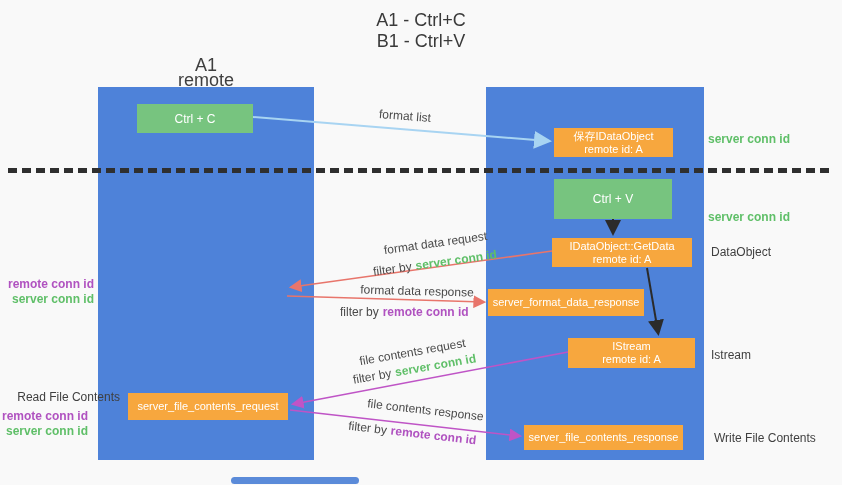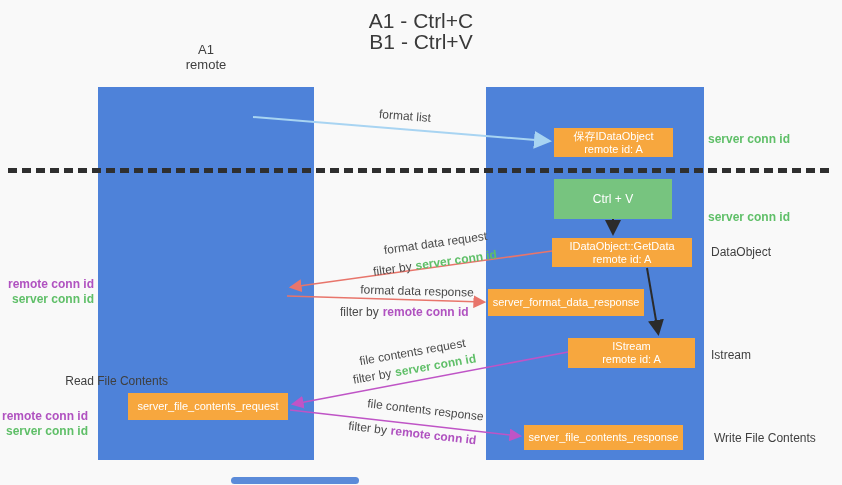--- a/index.html
+++ b/index.html
@@ -6,26 +6,26 @@
   body{
     width:842px;height:485px;
     background:#f9f9f9;
     font-family:"Liberation Sans", sans-serif;
     overflow:hidden;
   }
   .canvas{position:relative;width:842px;height:485px;}
 
   .title{
     position:absolute;left:0;top:10px;width:842px;
-    text-align:center;color:#3a3a3a;font-size:21px;line-height:21px;
+    text-align:center;color:#3a3a3a;font-size:18px;line-height:21px;
   }
 
   .col-header{
-    position:absolute;top:42px;text-align:center;
-    color:#3f3f3f;font-size:13px;line-height:15px;
+    position:absolute;top:58px;text-align:center;
+    color:#3f3f3f;font-size:18px;line-height:15px;
   }
   .col-header.a{left:98px;width:216px;}
   .col-header.b{left:486px;width:218px;}
 
   .lifeline{
     position:absolute;top:87px;height:373px;background:#4E82D9;z-index:1;
   }
   .lifeline.a{left:98px;width:216px;}
   .lifeline.b{left:486px;width:218px;}
 
@@ -93,20 +93,23 @@
     </defs>
     <line x1="253" y1="117" x2="548" y2="141" stroke="#A8D4F2" stroke-width="2" marker-end="url(#m-blue)"></line>
     <line x1="613" y1="207" x2="613" y2="232" stroke="#2B2B2B" stroke-width="2" marker-end="url(#m-blk)"></line>
     <line x1="647" y1="268" x2="658" y2="332" stroke="#2B2B2B" stroke-width="2" marker-end="url(#m-blk)"></line>
     <line x1="552" y1="251" x2="292" y2="287" stroke="#E8756B" stroke-width="1.6" marker-end="url(#m-red)"></line>
     <line x1="287" y1="296" x2="483" y2="302" stroke="#E8756B" stroke-width="1.6" marker-end="url(#m-red)"></line>
     <line x1="568" y1="352" x2="294" y2="404" stroke="#BF54C6" stroke-width="1.6" marker-end="url(#m-mag)"></line>
     <line x1="290" y1="410" x2="519" y2="436" stroke="#BF54C6" stroke-width="1.6" marker-end="url(#m-mag)"></line>
   </svg>
 
+  <div class="box green" style="left:137px;top:104px;width:116px;height:29px;">
+    <div>Ctrl + C</div>
+  </div>
 
   <div class="box orange" style="left:554px;top:128px;width:119px;height:29px;justify-content:center;">
     <div>保存IDataObject</div>
     <div>remote id: A</div>
   </div>
 
   <div class="box green" style="left:554px;top:179px;width:118px;height:40px;">
     <div>Ctrl + V</div>
   </div>
 
@@ -159,21 +162,21 @@
   <div class="lbl green-txt" style="left:708px;top:210px;">server conn id</div>
   <div class="lbl" style="left:711px;top:245px;">DataObject</div>
   <div class="lbl" style="left:711px;top:348px;">Istream</div>
   <div class="lbl" style="left:714px;top:431px;">Write File Contents</div>
 
   <div class="lbl right-align" style="left:0;top:277px;width:94px;line-height:15px;">
     <div class="purple-txt">remote conn id</div>
     <div class="green-txt">server conn id</div>
   </div>
 
-  <div class="lbl right-align" style="left:0;top:374px;width:120px;padding-left:48px;">Read File Contents</div>
+  <div class="lbl right-align" style="left:0;top:390px;width:120px;">Read File Contents</div>
 
   <div class="lbl right-align" style="left:0;top:409px;width:88px;line-height:15px;">
     <div class="purple-txt">remote conn id</div>
     <div class="green-txt">server conn id</div>
   </div>
 
   <div class="scroll-thumb"></div>
 
 </div>
 

